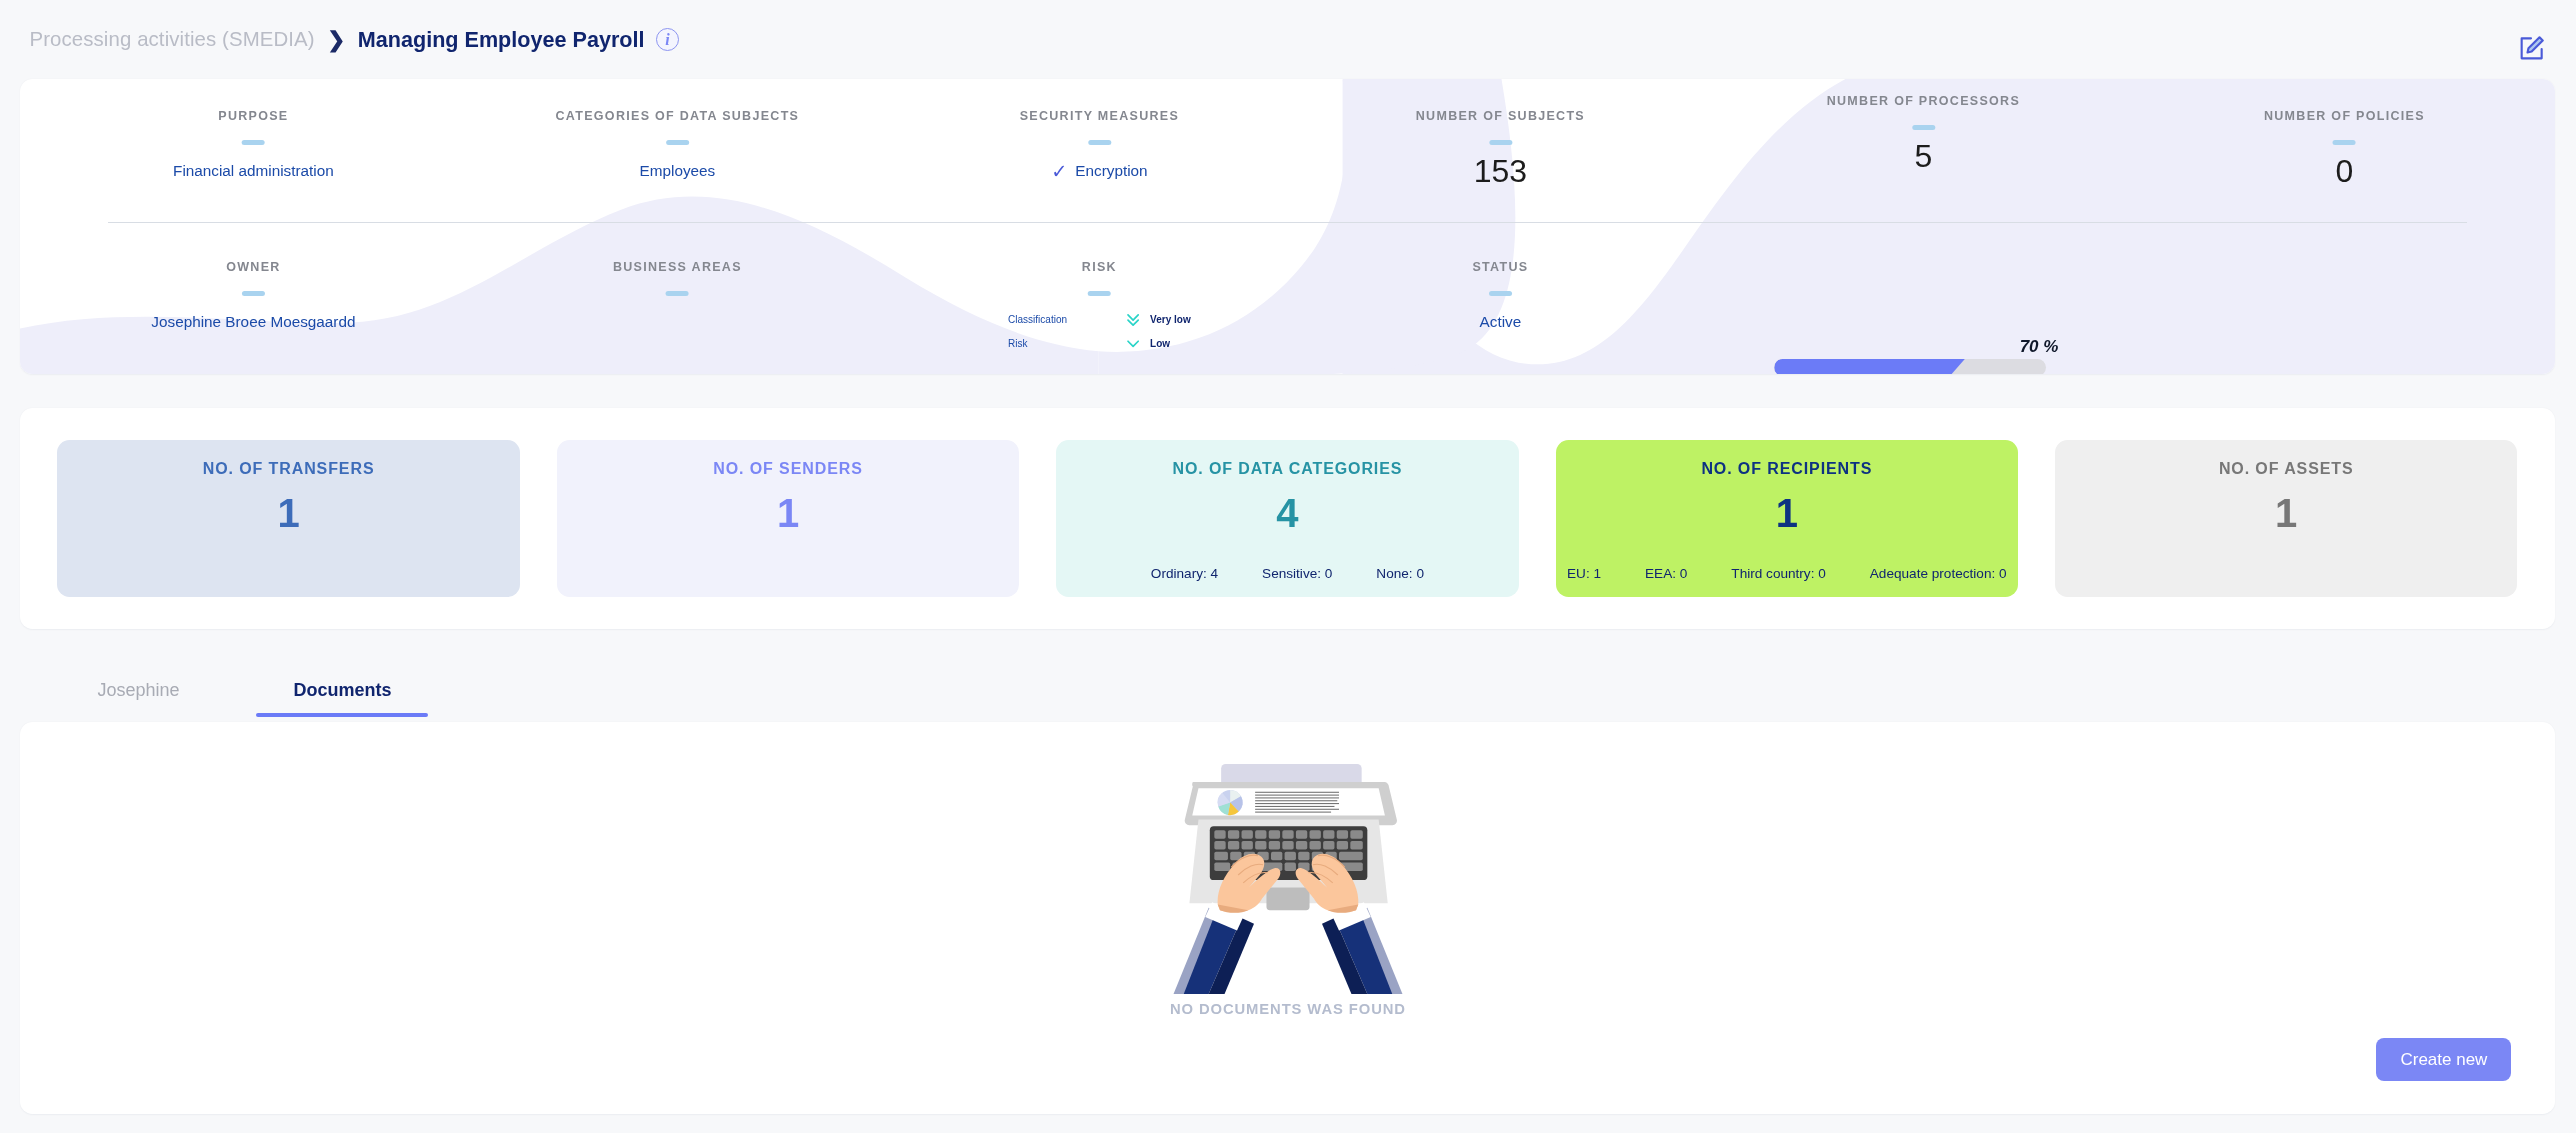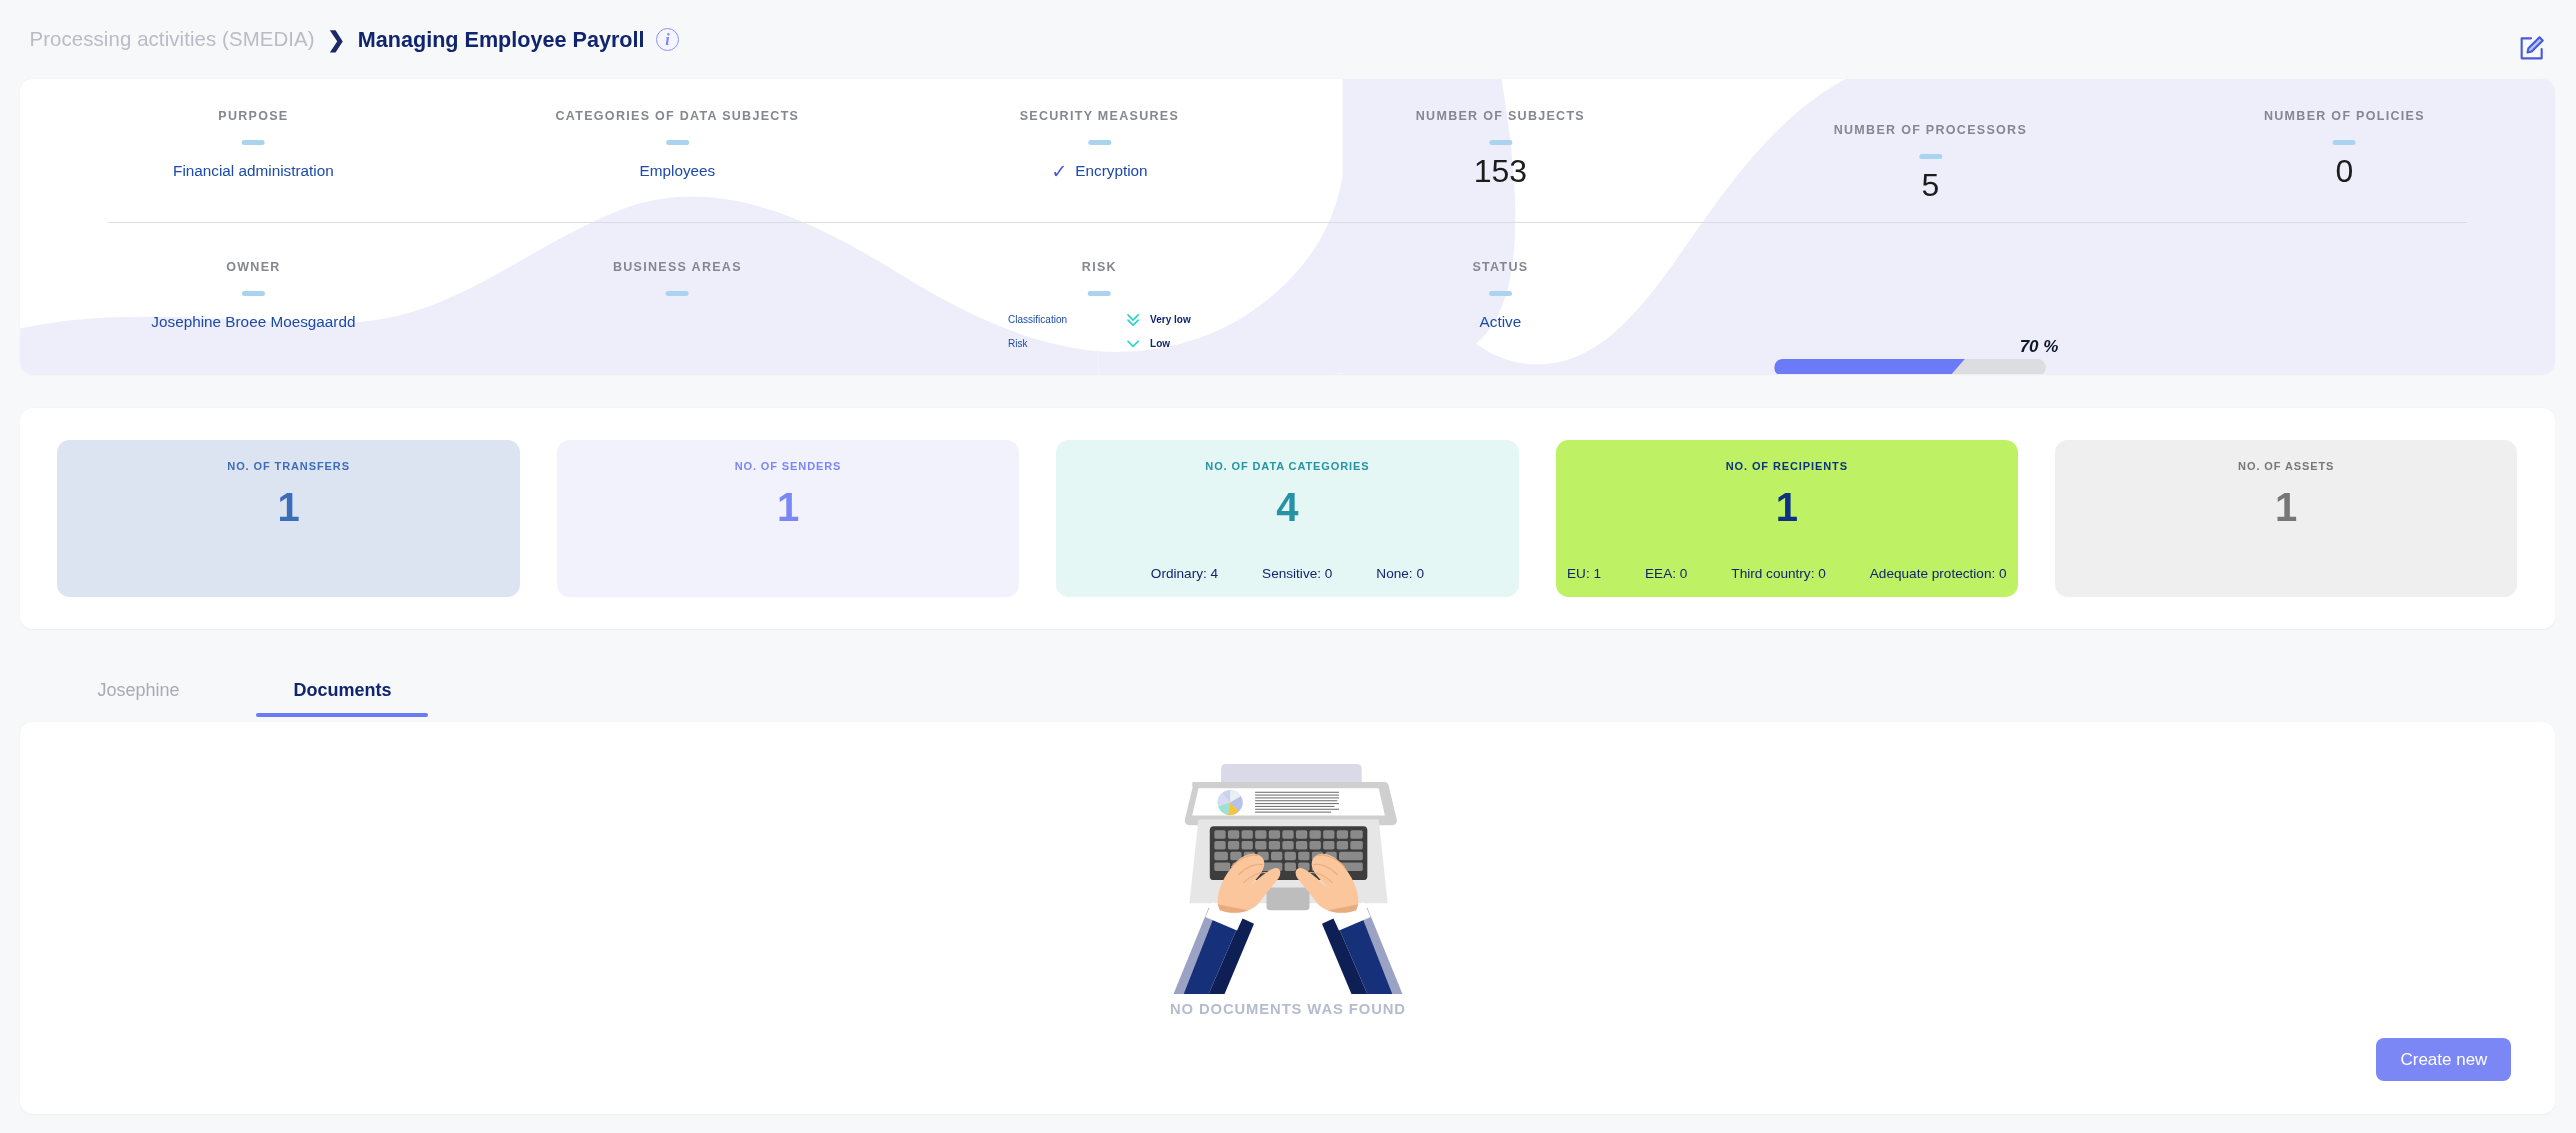--- a/index.html
+++ b/index.html
@@ -197,21 +197,21 @@
   .stat-card {
     flex: 1;
     border-radius: 12.5px;
     position: relative;
     display: flex;
     flex-direction: column;
     align-items: center;
   }
   .stat-title {
     margin-top: 20.4px;
-    font-size: 11px;
+    font-size: 16px;
     font-weight: 700;
     letter-spacing: 0.9px;
     white-space: nowrap;
   }
   .stat-number {
     margin-top: 14.8px;
     font-size: 40px;
     font-weight: 700;
     line-height: 1;
   }
@@ -349,21 +349,21 @@
         <span>Encryption</span>
       </div>
     </div>
 
     <div class="field" style="left:1480px; top:29.5px;">
       <div class="field-label">NUMBER OF SUBJECTS</div>
       <div class="field-dash"></div>
       <div class="field-value big">153</div>
     </div>
 
-    <div class="field" style="left:1903px; top:44px;margin-left:7px;">
+    <div class="field" style="left:1903px; top:15px;">
       <div class="field-label">NUMBER OF PROCESSORS</div>
       <div class="field-dash"></div>
       <div class="field-value big">5</div>
     </div>
 
     <div class="field" style="left:2324px; top:29.5px;">
       <div class="field-label">NUMBER OF POLICIES</div>
       <div class="field-dash"></div>
       <div class="field-value big">0</div>
     </div>

